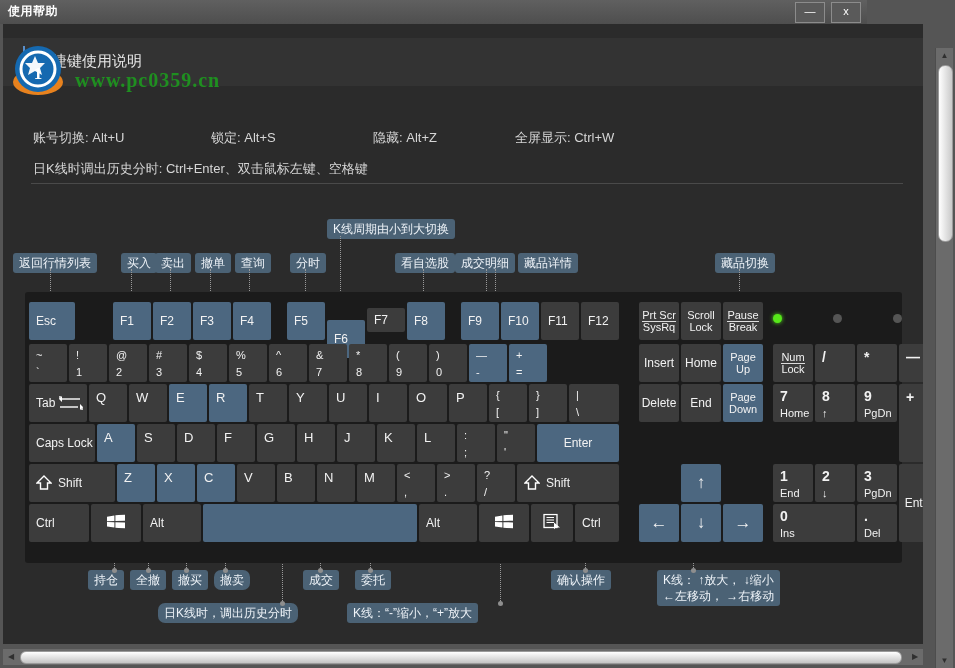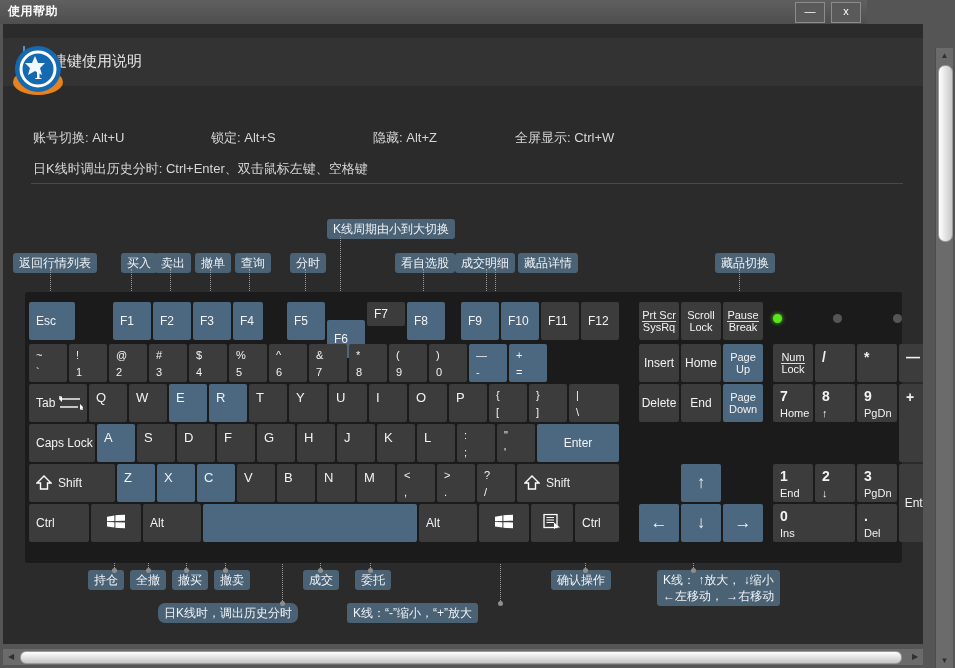--- a/index.html
+++ b/index.html
@@ -146,21 +146,21 @@
           <div class="dot" style="left: 335px; top: 281px;"></div>
           <div class="tag" style="left: 85px; top: 546px;">持仓</div>
           <div class="lead" style="left: 111px; top: 521px; height: 25px;"></div>
           <div class="dot" style="left: 109px; top: 544px;"></div>
           <div class="tag" style="left: 127px; top: 546px;">全撤</div>
           <div class="lead" style="left: 145px; top: 521px; height: 25px;"></div>
           <div class="dot" style="left: 143px; top: 544px;"></div>
           <div class="tag" style="left: 169px; top: 546px;">撤买</div>
           <div class="lead" style="left: 183px; top: 521px; height: 25px;"></div>
           <div class="dot" style="left: 181px; top: 544px;"></div>
-          <div class="tag" style="left: 211px; top: 546px;">撤卖</div>
+          <div class="tag" style="left: 211px; top: 546px; border-radius: 7px;">撤卖</div>
           <div class="lead" style="left: 222px; top: 521px; height: 25px;"></div>
           <div class="dot" style="left: 220px; top: 544px;"></div>
           <div class="tag" style="left: 300px; top: 546px;">成交</div>
           <div class="lead" style="left: 317px; top: 521px; height: 25px;"></div>
           <div class="dot" style="left: 315px; top: 544px;"></div>
           <div class="tag" style="left: 352px; top: 546px;">委托</div>
           <div class="lead" style="left: 367px; top: 521px; height: 25px;"></div>
           <div class="dot" style="left: 365px; top: 544px;"></div>
           <div class="tag" style="left: 548px; top: 546px;">确认操作</div>
           <div class="lead" style="left: 582px; top: 521px; height: 25px;"></div>
@@ -183,30 +183,30 @@
           </div>
           <div class="key hl" style="left: 88px; top: 10px; width: 38px; height: 38px;">
             <span class="kc">F1</span>
           </div>
           <div class="key hl" style="left: 128px; top: 10px; width: 38px; height: 38px;">
             <span class="kc">F2</span>
           </div>
           <div class="key hl" style="left: 168px; top: 10px; width: 38px; height: 38px;">
             <span class="kc">F3</span>
           </div>
-          <div class="key hl" style="left: 208px; top: 10px; width: 30px; height: 38px;">
+          <div class="key hl" style="left: 208px; top: 10px; width: 38px; height: 38px;">
             <span class="kc">F4</span>
           </div>
           <div class="key hl" style="left: 262px; top: 10px; width: 38px; height: 38px;">
             <span class="kc">F5</span>
           </div>
           <div class="key hl" style="left: 302px; top: 10px; width: 38px; height: 38px; margin-top: 18px;">
             <span class="kc">F6</span>
           </div>
-          <div class="key" style="left: 342px; top: 10px; width: 38px; height: 24px;">
+          <div class="key" style="left: 342px; top: 16px; width: 38px; height: 24px;">
             <span class="kc">F7</span>
           </div>
           <div class="key hl" style="left: 382px; top: 10px; width: 38px; height: 38px;">
             <span class="kc">F8</span>
           </div>
           <div class="key hl" style="left: 436px; top: 10px; width: 38px; height: 38px;">
             <span class="kc">F9</span>
           </div>
           <div class="key hl" style="left: 476px; top: 10px; width: 38px; height: 38px;">
             <span class="kc">F10</span>
@@ -536,20 +536,21 @@
 
       <div class="wm wm-logo">
         <svg width="58" height="58" viewBox="0 0 58 58">
           <ellipse cx="29" cy="40" rx="25" ry="13" fill="#e8821e"></ellipse>
           <circle cx="29" cy="27" r="23" fill="#1569b0"></circle>
           <circle cx="29" cy="27" r="17" fill="none" stroke="#ffffff" stroke-width="3"></circle>
           <path d="M26 14 l3 7 l7 0 l-5 5 l2 7 l-7-4 l-7 4 l2-7 l-5-5 l7 0 z" fill="#ffffff" opacity=".95"></path>
           <text x="29" y="37" font-size="17" font-weight="bold" fill="#ffffff" text-anchor="middle" font-family="Liberation Serif, serif">1</text>
         </svg>
       </div>
+      <div class="wm wm-text2">www.pc0359.cn</div>
 
     <div class="led on" style="left: 770px; top: 290px;"></div>
         <div class="led" style="left: 830px; top: 290px;"></div>
         <div class="led" style="left: 890px; top: 290px;"></div>
       </div>
 
     <div class="vsb">
       <div class="arrowbox arr" style="top:0">▲</div>
       <div class="thumb"></div>
       <div class="arrowbox arr" style="bottom:0">▼</div>

